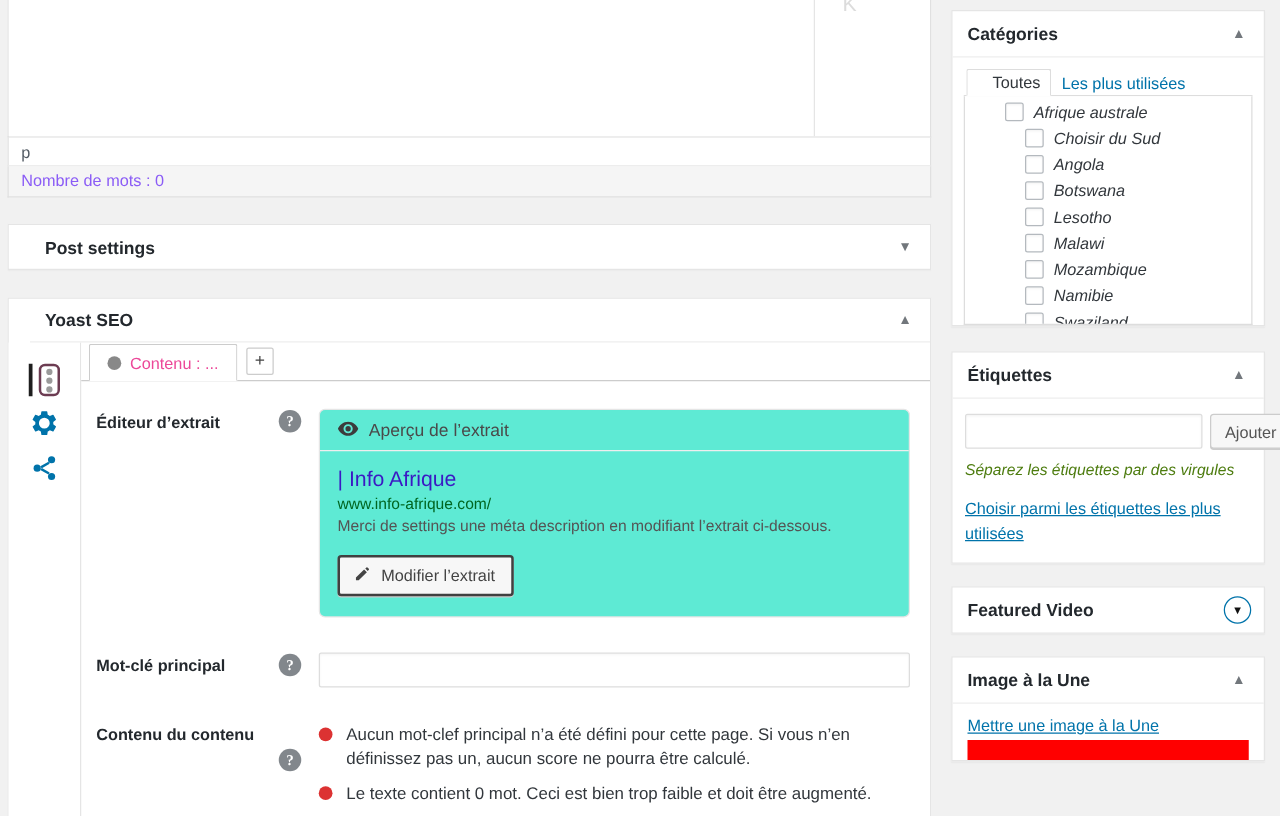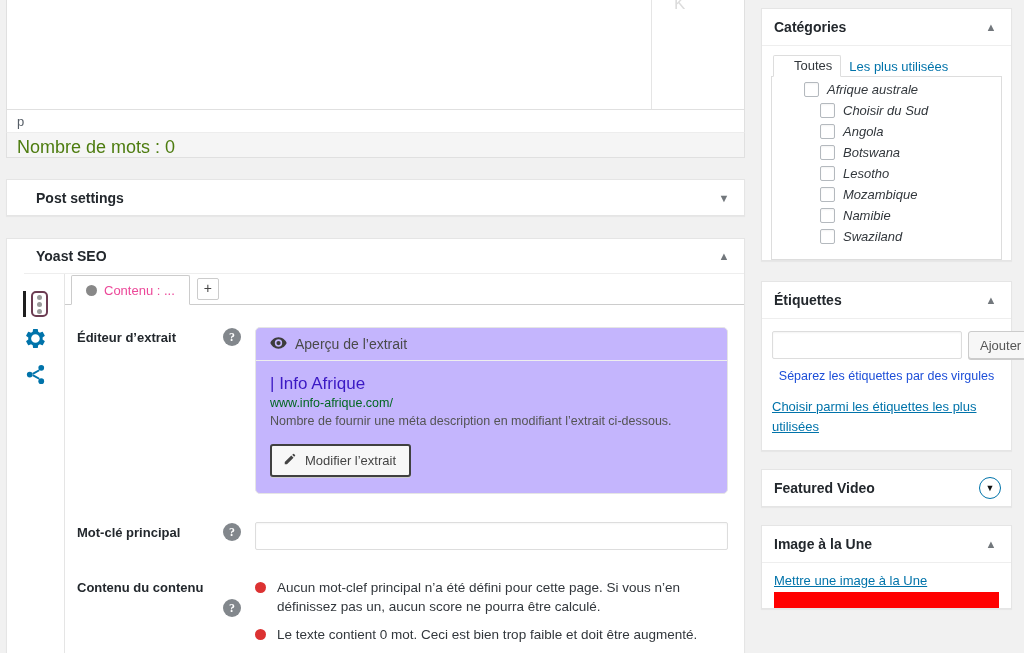--- a/index.html
+++ b/index.html
@@ -63,22 +63,22 @@
     font-size: 13px;
     color: #555d66;
     height: 23px;
   }
   .editor-count {
     background: #f5f5f5;
     border-left: 1px solid #e0e0e0;
     border-right: 1px solid #e0e0e0;
     border-bottom: 1px solid #e0e0e0;
     padding: 4px 10px 6px 10px;
-    font-size: 18px;
-    color: #4d7c0f;
+    font-size: 13px;
+    color: #8b5cf6;
     height: 25px;
   }
 
   
   .postbox {
     background: #fff;
     border: 1px solid #e5e5e5;
     box-shadow: 0 1px 1px rgba(0,0,0,.04);
     margin-top: 20px;
   }
@@ -221,21 +221,21 @@
     user-select: none;
     font-family: "Liberation Serif", serif;
   }
   .help-dot.below { align-self: flex-start; margin-top: 22px; }
 
   
   .snippet {
     flex: 1 1 auto;
     border: 1px solid #e5e5e5;
     border-radius: 5px;
-    background: #c4b5fd;
+    background: #5eead4;
     max-width: 484px;
   }
   .snippet-head {
     display: flex; align-items: center; gap: 8px;
     padding: 8px 12px 8px 14px;
     border-bottom: 1px solid #eee;
     color: #4a4a4a;
     font-size: 14px;
   }
   .snippet-body { padding: 10px 14px 16px 14px; }
@@ -402,24 +402,24 @@
     border: 1px solid #ccc;
     border-radius: 3px;
     background: #f7f7f7;
     color: #555;
     font-size: 13px;
     cursor: pointer;
     box-shadow: 0 1px 0 #ccc;
     font-family: "Liberation Sans", sans-serif;
   }
   .tag-hint {
+    font-style: italic;
     font-size: 12.5px;
-    color: #1d4ed8;
+    color: #4d7c0f;
     margin-top: 10px;
-    text-align: center;
   }
   .side-link {
     display: inline-block;
     margin-top: 14px;
     color: #0073aa;
     font-size: 13px;
     text-decoration: underline;
     line-height: 1.5;
     cursor: pointer;
   }
@@ -534,21 +534,21 @@
                     <svg width="17" height="12" viewBox="0 0 24 16" fill="#3c3c3c" aria-hidden="true">
                       <path d="M12 0C6.5 0 2 4 .5 8 2 12 6.5 16 12 16s10-4 11.5-8C22 4 17.5 0 12 0Zm0 13.2A5.2 5.2 0 1 1 12 2.8a5.2 5.2 0 0 1 0 10.4Z"></path>
                       <circle cx="12" cy="8" r="3"></circle>
                     </svg>
                   </span>
                   <span>Aperçu de l’extrait</span>
                 </div>
                 <div class="snippet-body">
                   <div class="snip-title">| Info Afrique</div>
                   <div class="snip-url">www.info-afrique.com/</div>
-                  <div class="snip-desc">Nombre de fournir une méta description en modifiant l’extrait ci-dessous.</div>
+                  <div class="snip-desc">Merci de settings une méta description en modifiant l’extrait ci-dessous.</div>
                   <div class="snip-btn">
                     <span>
                       <svg width="14" height="14" viewBox="0 0 24 24" fill="#444" aria-hidden="true">
                         <path d="M3 17.2V21h3.8L18 9.8 14.2 6 3 17.2ZM20.7 6.6a1 1 0 0 0 0-1.4l-1.9-1.9a1 1 0 0 0-1.4 0l-1.6 1.6L19.1 8.2l1.6-1.6Z"></path>
                       </svg>
                     </span>
                     <span>Modifier l’extrait</span>
                   </div>
                 </div>
               </div>
@@ -614,20 +614,24 @@
           <div class="cat-row level2">
             <span class="cbx"></span>
             <span class="cat-name">Botswana</span>
           </div>
           <div class="cat-row level2">
             <span class="cbx"></span>
             <span class="cat-name">Lesotho</span>
           </div>
           <div class="cat-row level2">
             <span class="cbx"></span>
+            <span class="cat-name">Malawi</span>
+          </div>
+          <div class="cat-row level2">
+            <span class="cbx"></span>
             <span class="cat-name">Mozambique</span>
           </div>
           <div class="cat-row level2">
             <span class="cbx"></span>
             <span class="cat-name">Namibie</span>
           </div>
           <div class="cat-row level2">
             <span class="cbx"></span>
             <span class="cat-name">Swaziland</span>
           </div>

